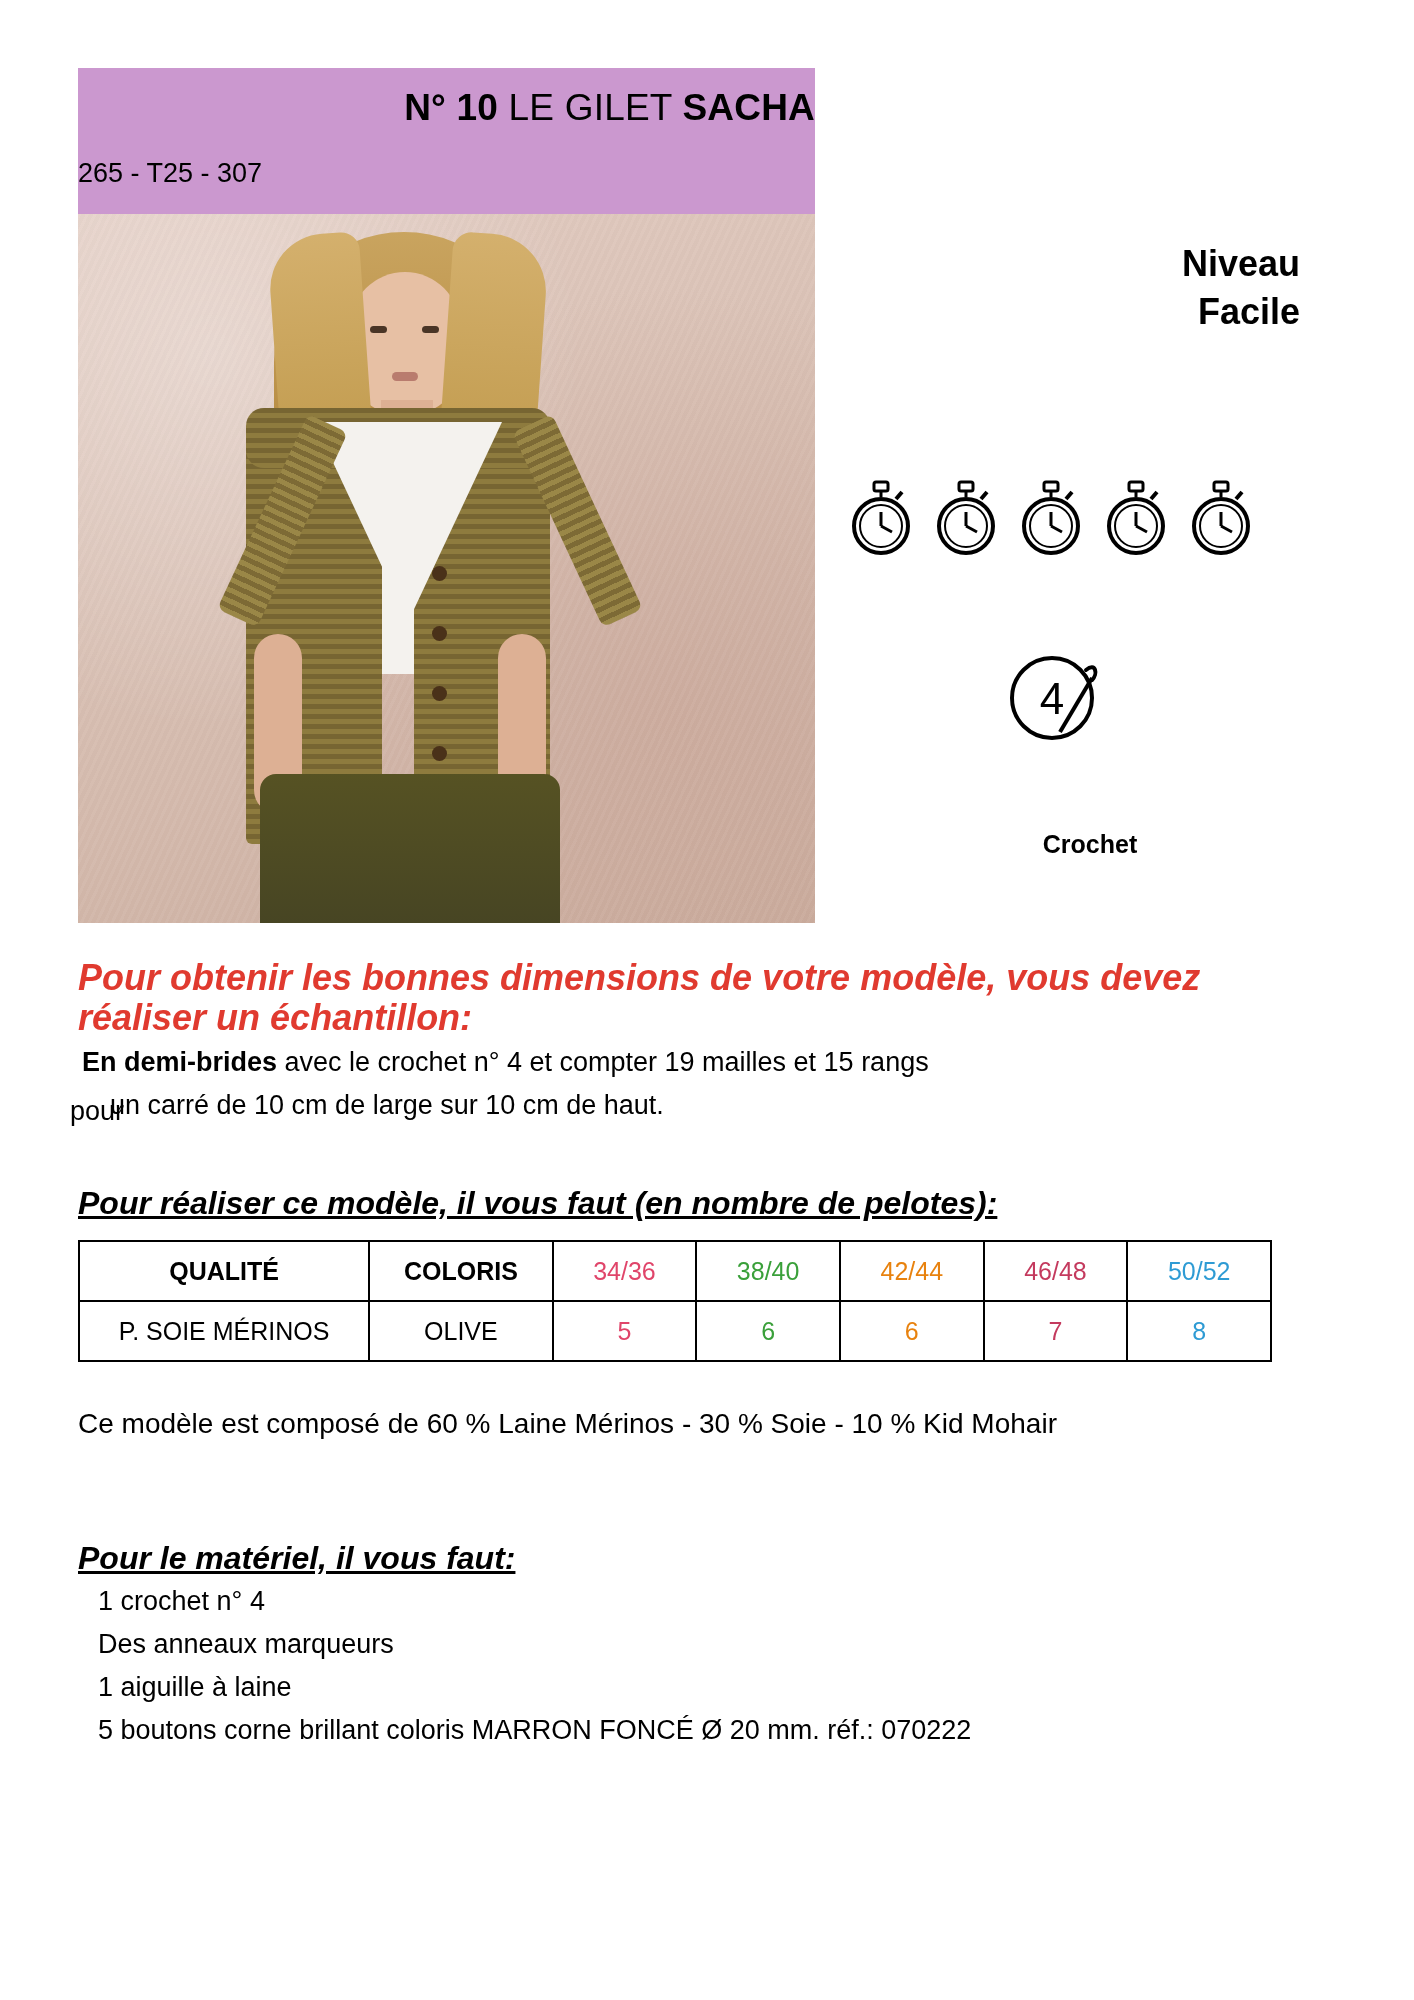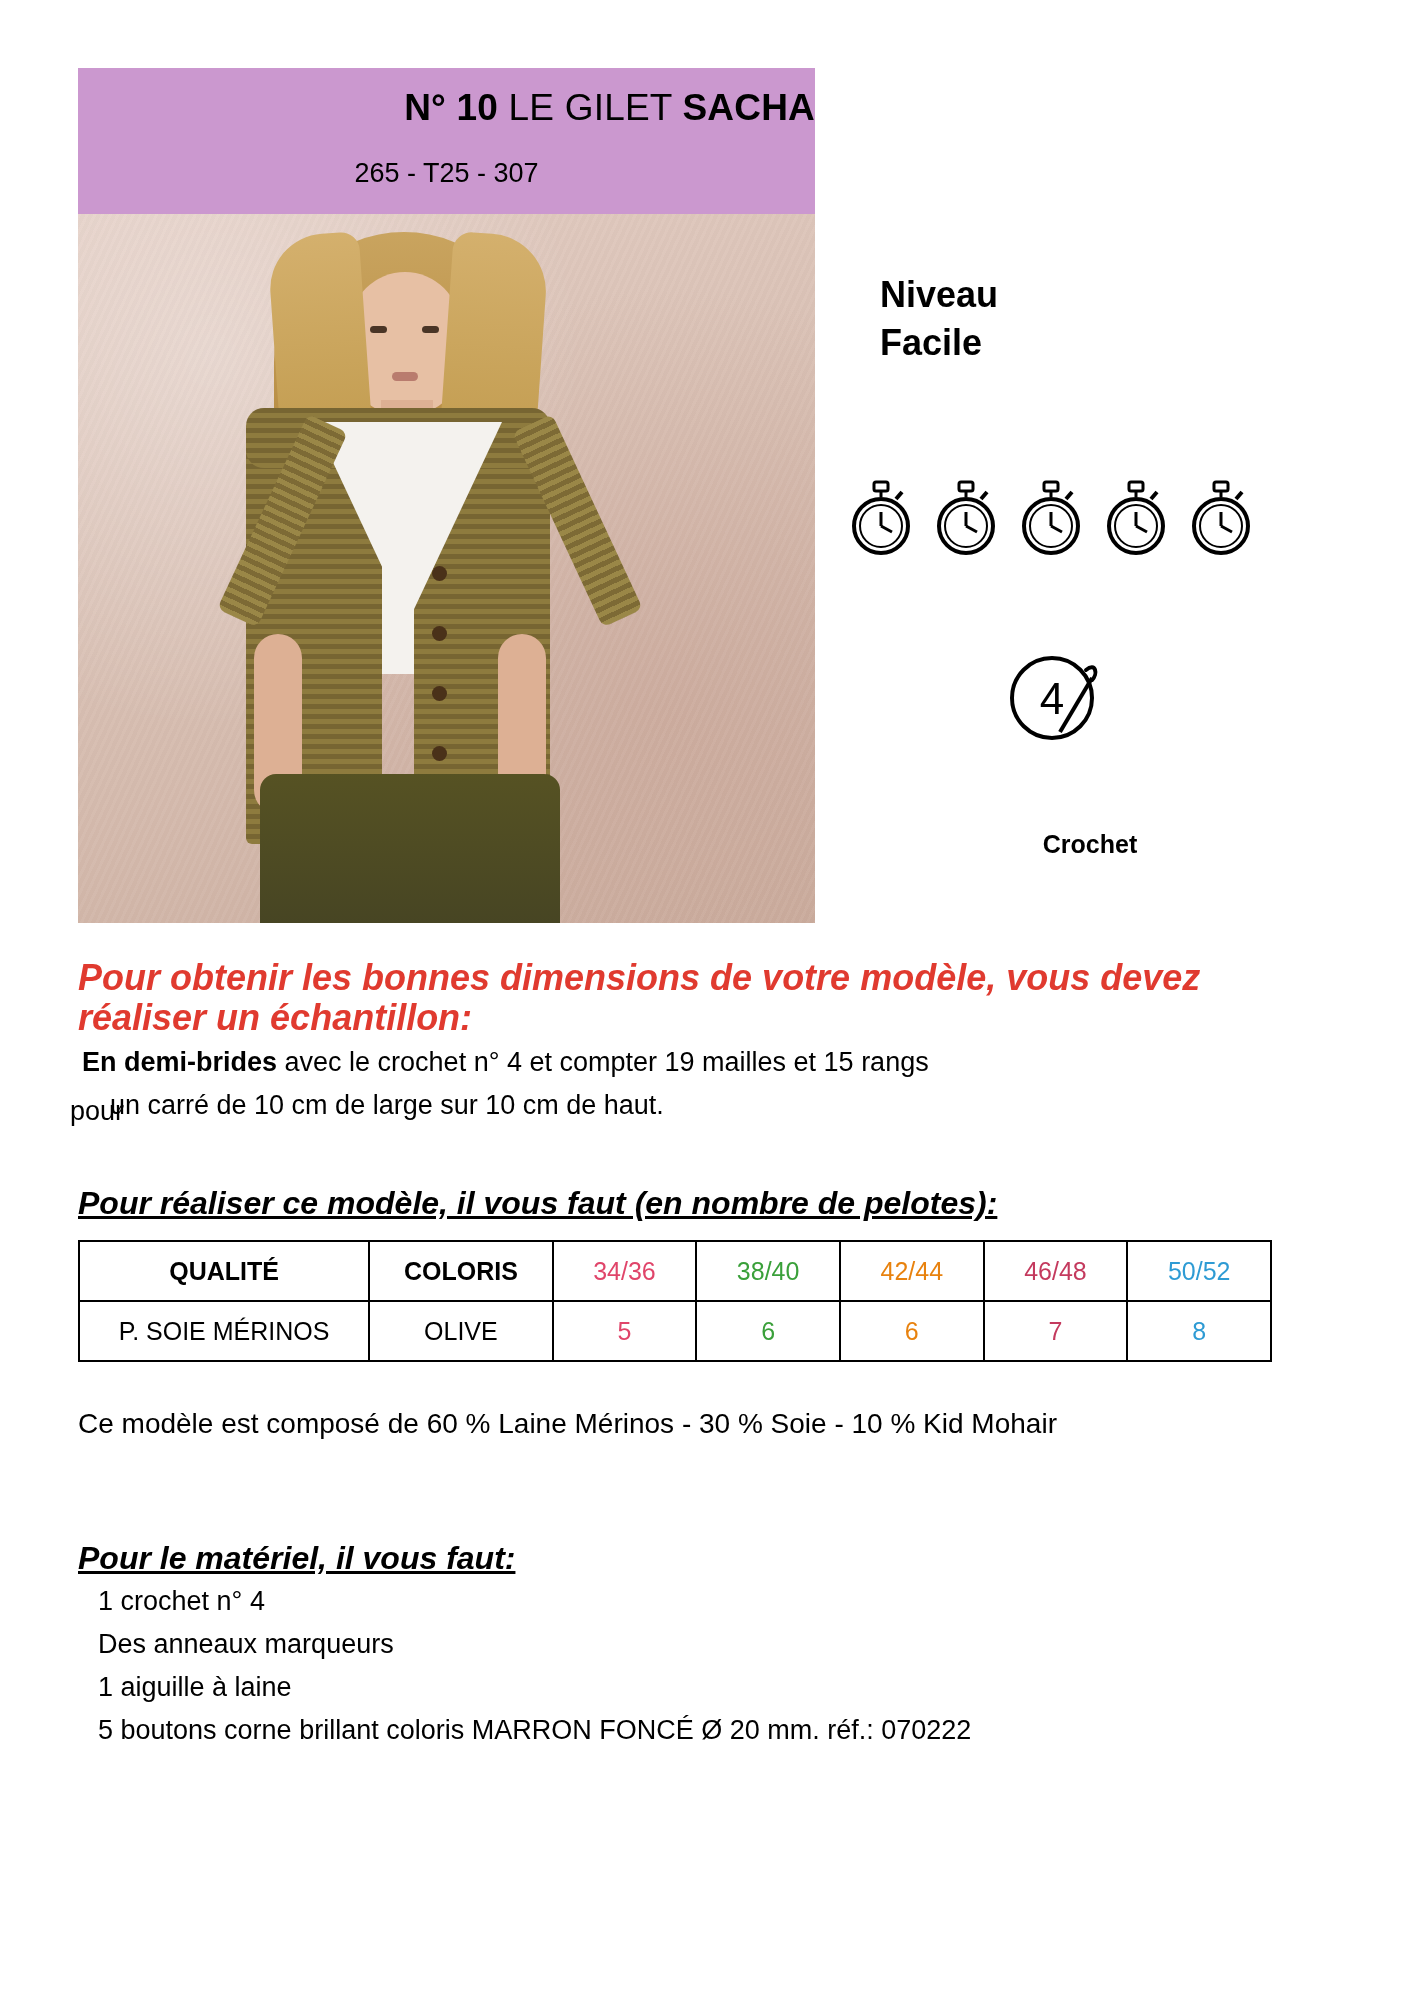--- a/index.html
+++ b/index.html
@@ -50,21 +50,20 @@
     line-height: 44px;
     letter-spacing: 0.2px;
   }
   .hero-title .thin { font-weight: 400; }
   .hero-title .bold { font-weight: 700; }
   .hero-ref {
     position: absolute;
     left: 0;
     top: 90px;
     width: 737px;
-    text-align: center;
     font-size: 27px;
     font-weight: 400;
   }
 
   
   .photo {
     position: absolute;
     left: 0;
     top: 146px;
     width: 737px;
@@ -222,25 +221,24 @@
     background: #ddb094;
     border-radius: 24px;
   }
 
   
   .level-title {
     position: absolute;
     left: 880px;
     top: 240px;
     width: 420px;
-    text-align: left;
+    text-align: right;
     font-size: 36px;
     font-weight: 700;
     line-height: 48px;
-    margin-top: 31px;
   }
   .timers {
     position: absolute;
     left: 846px;
     top: 480px;
     width: 410px;
     display: flex;
     justify-content: space-between;
   }
   .hook-circle {

